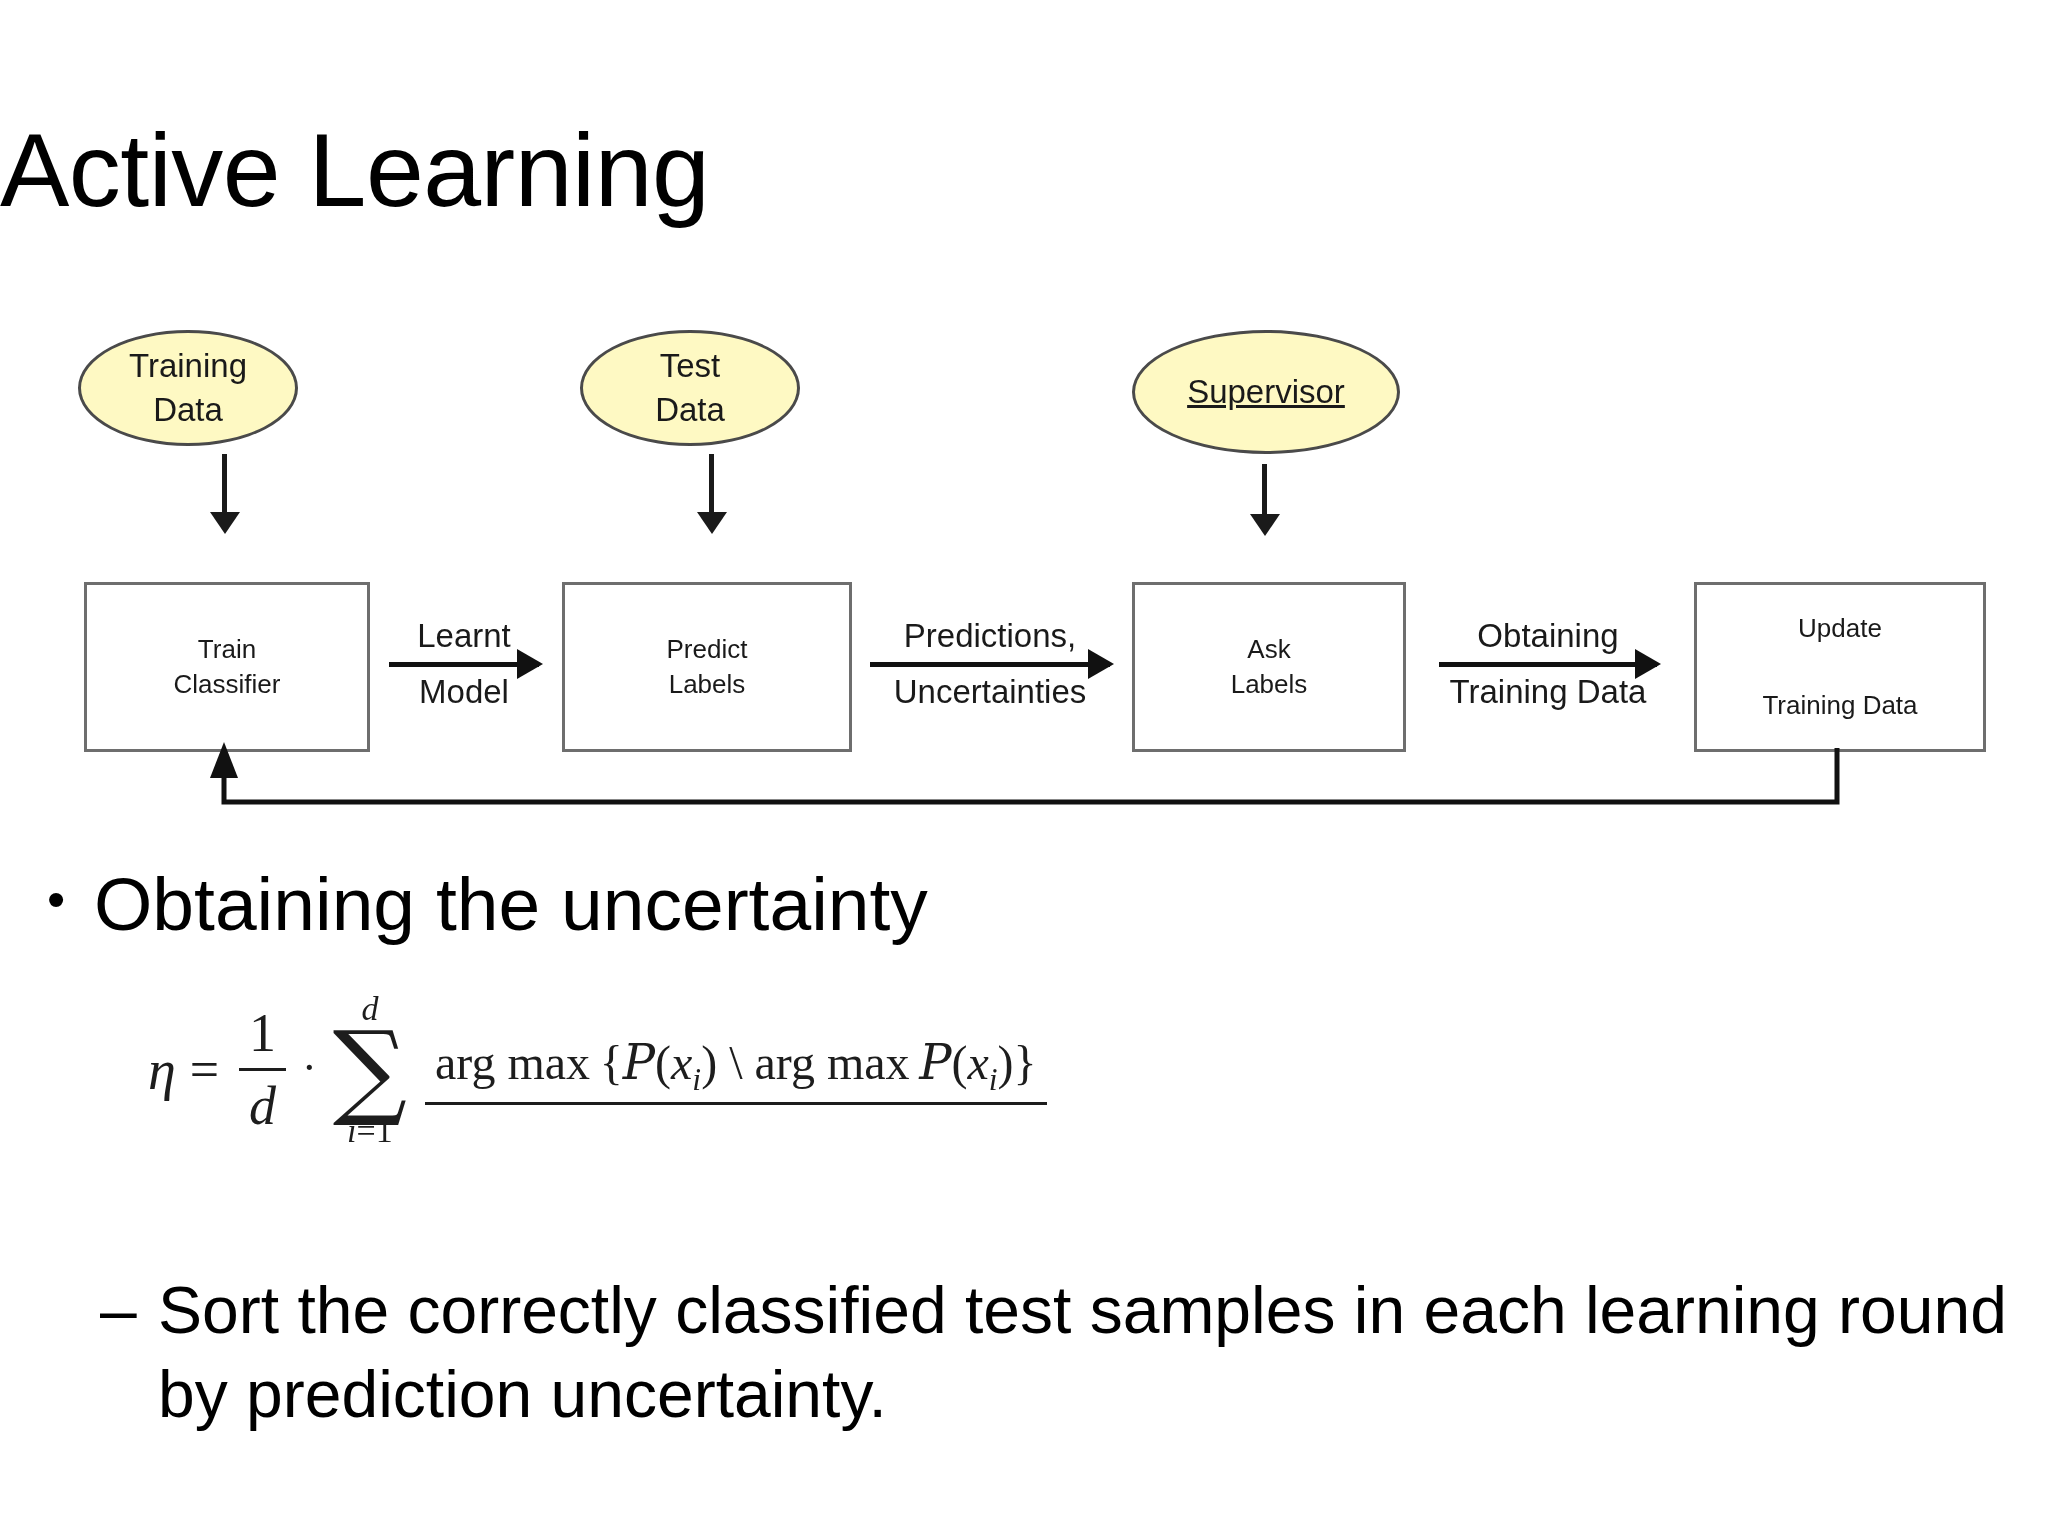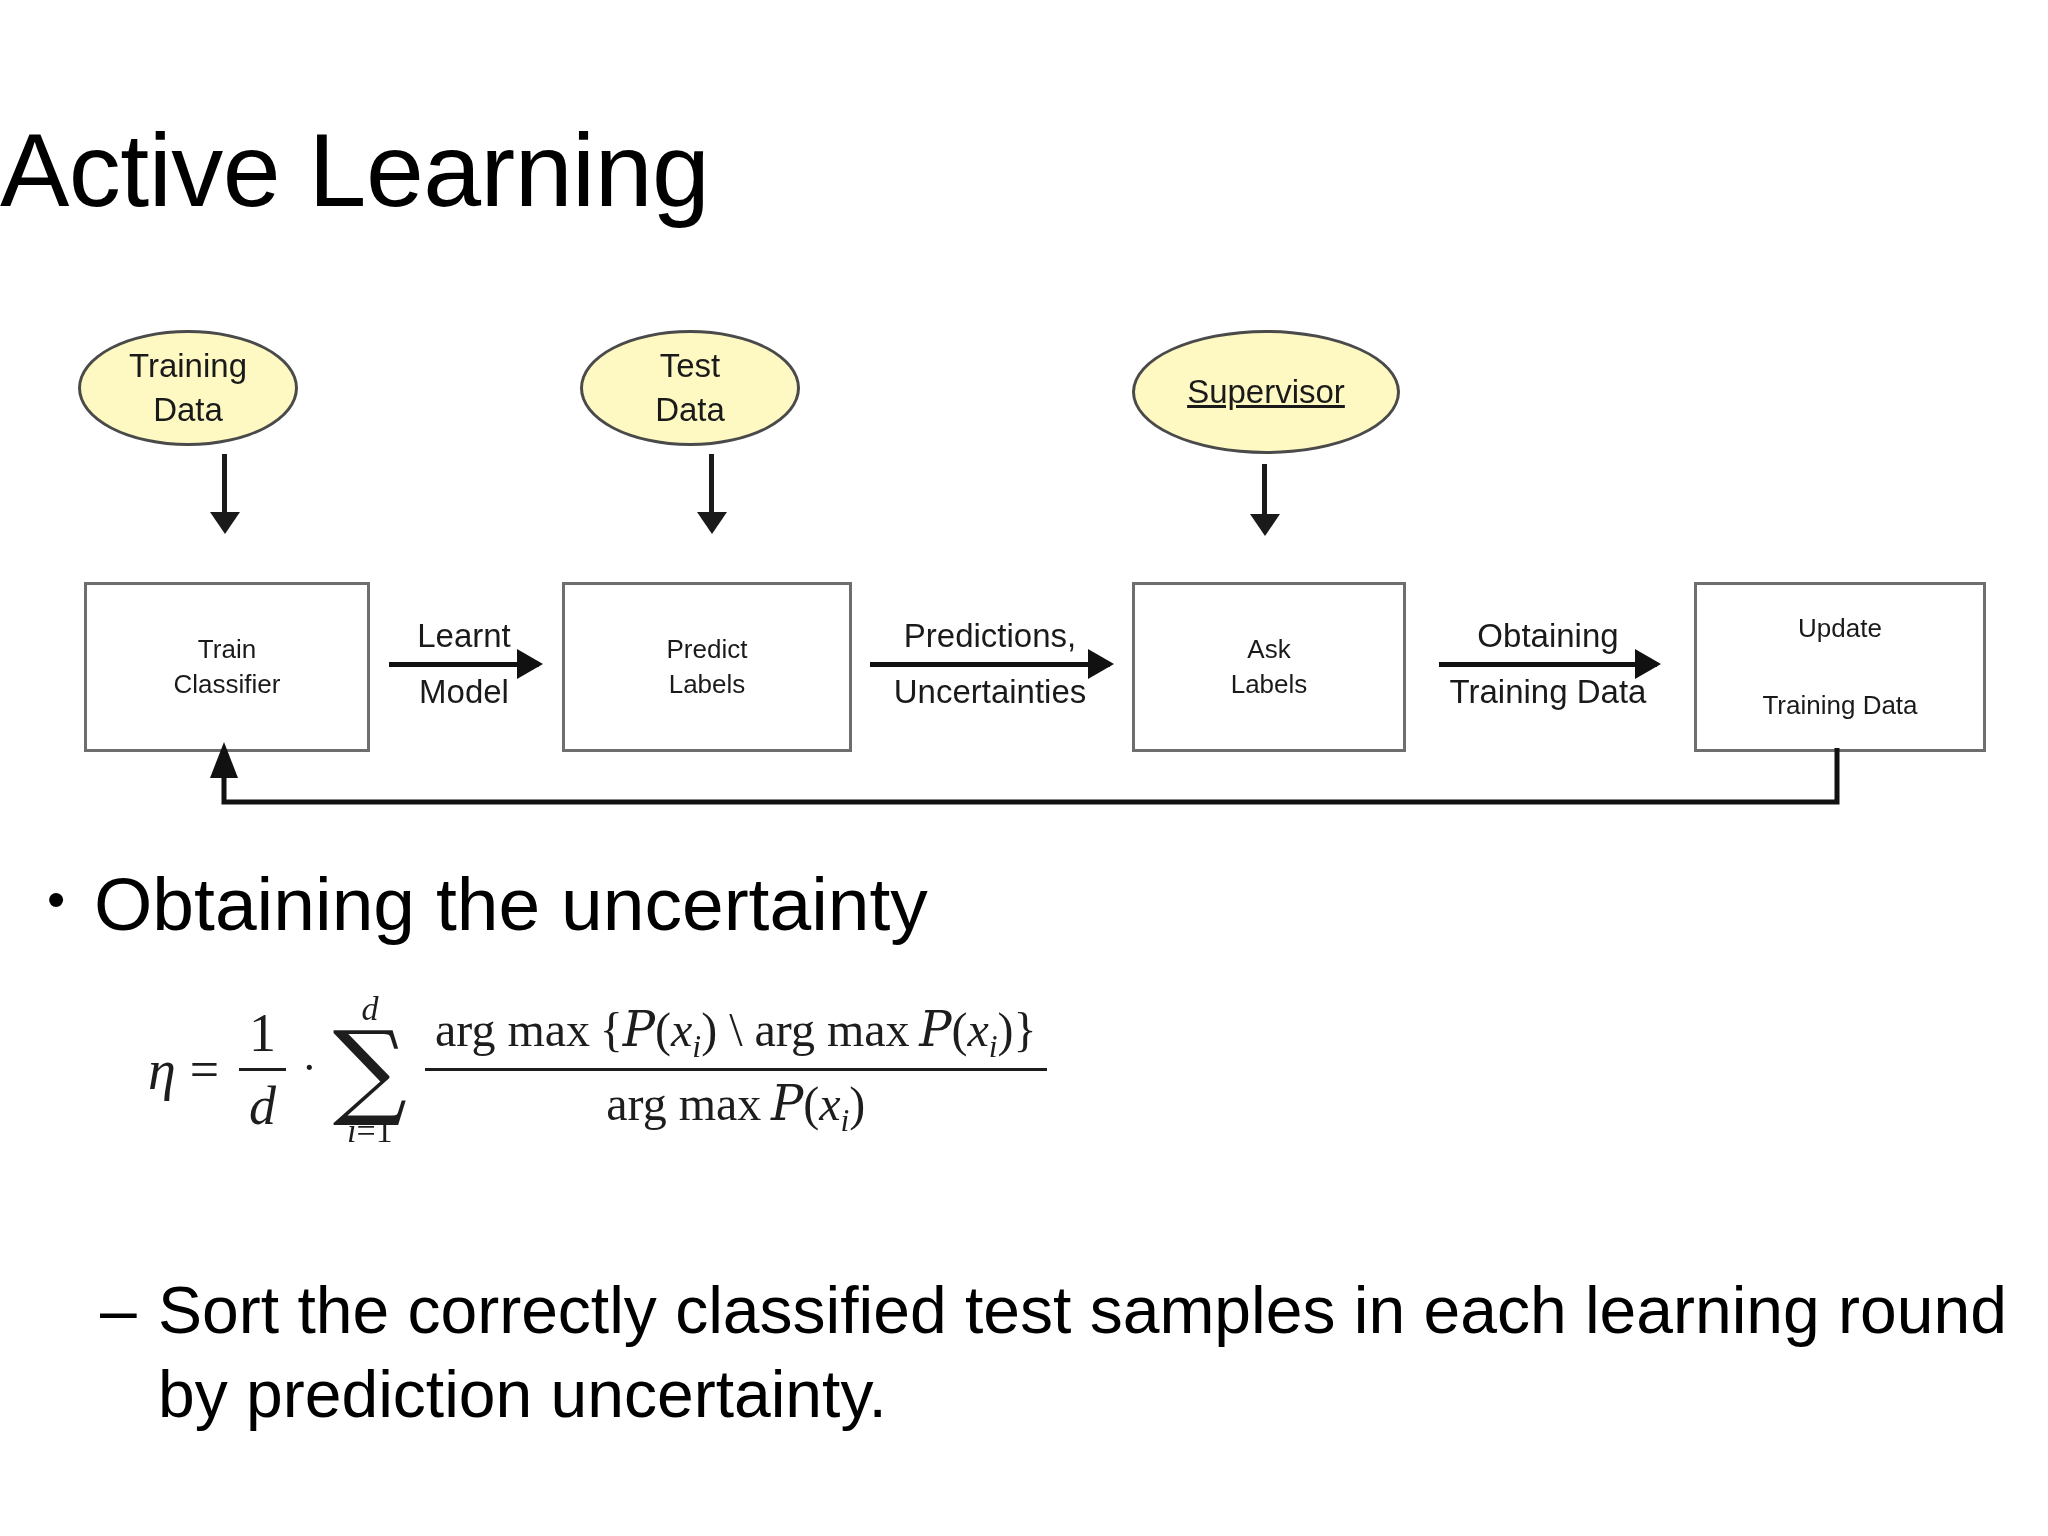--- a/index.html
+++ b/index.html
@@ -335,22 +335,19 @@
     <span class="lim-top">d</span>
     <span class="sigma">∑</span>
     <span class="lim-bot"><span class="mvar">i</span><span class="op">=</span><span class="op">1</span></span>
   </span>
 
   <span class="frac big-frac">
     <span class="num">
       <span class="op">arg max</span><span class="op"> </span><span class="op">{</span><span class="mathcal">P</span><span class="op">(</span><span class="mvar">x</span><span class="sub">i</span><span class="op">)</span><span class="op">&nbsp;</span><span class="op">\</span><span class="op">&nbsp;</span><span class="op">arg max</span><span class="op"> </span><span class="mathcal">P</span><span class="op">(</span><span class="mvar">x</span><span class="sub">i</span><span class="op">)</span><span class="op">}</span>
     </span>
     <span class="bar"></span>
-    <span class="den">
-      <span class="op">arg max</span><span class="op"> </span><span class="mathcal">P</span><span class="op">(</span><span class="mvar">x</span><span class="sub">i</span><span class="op">)</span>
-    </span>
   </span>
 </div>
 
 <div id="bullet-level2">
   <span class="marker">–</span>
   <span class="text">Sort the correctly classified test samples in each learning round by prediction uncertainty.</span>
 </div>
 
 </body></html>

